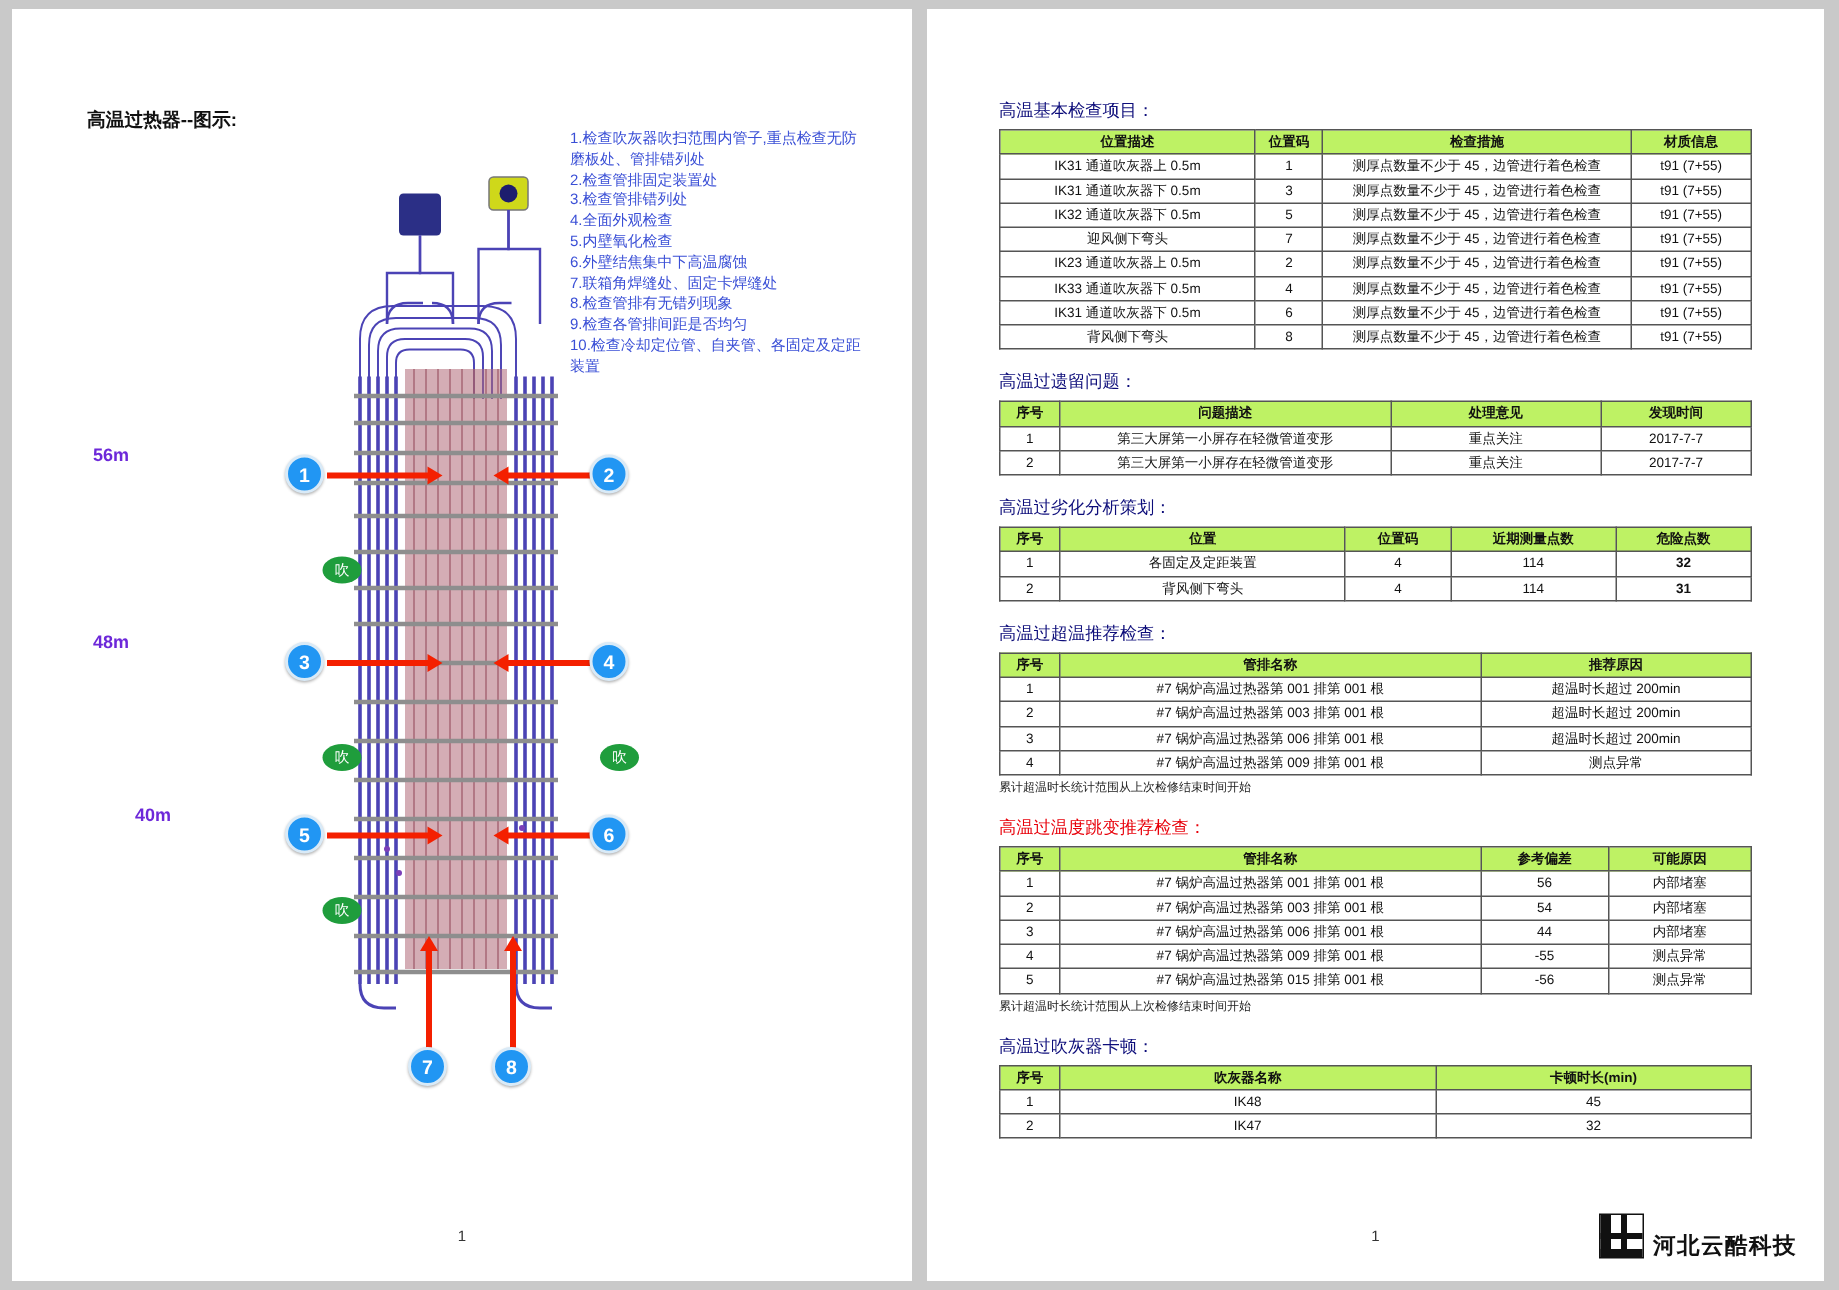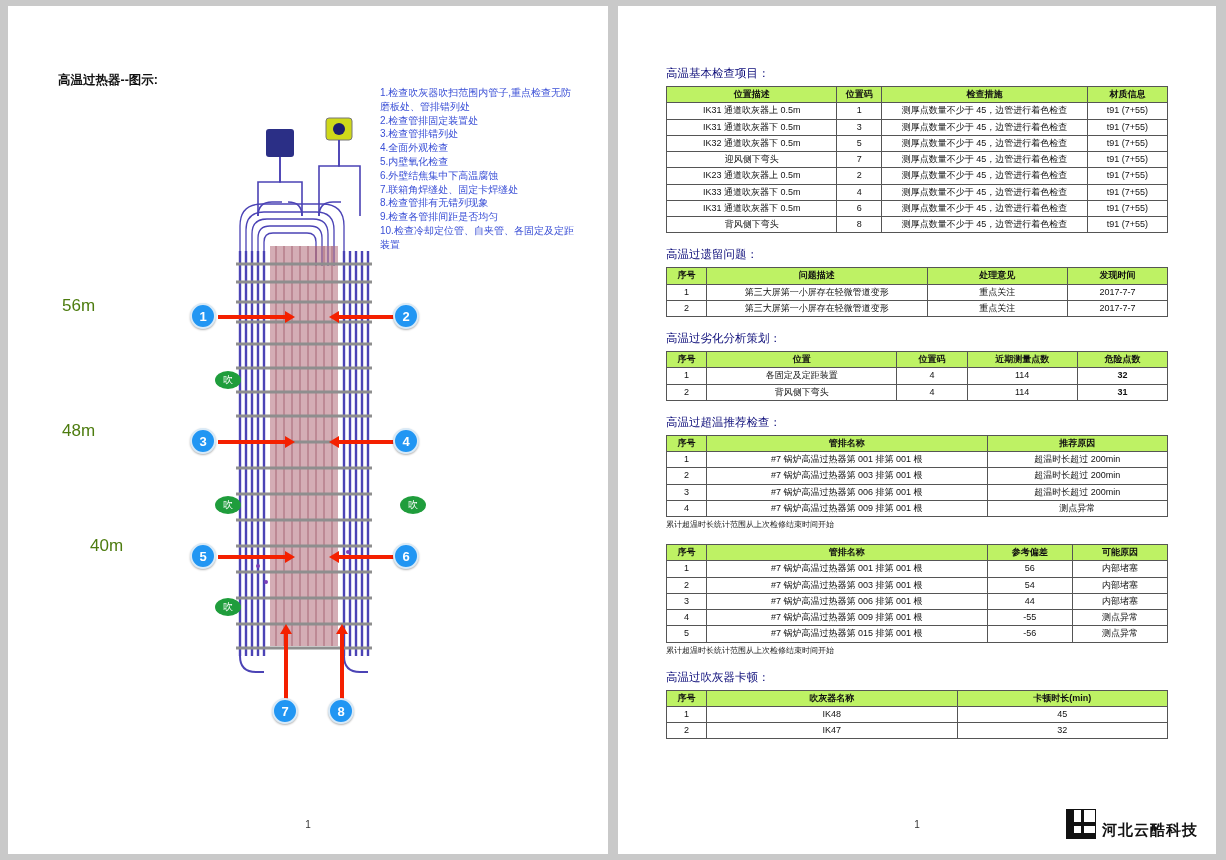--- a/index.html
+++ b/index.html
@@ -32,23 +32,24 @@
     width:200px;
     color:#3a4fd6;
     font-size:10px;
     line-height:1.38;
     white-space:pre-line;
     font-weight:500;
   }
 
   .alt-label {
     position:absolute;
-    font-size:17px;
-    color:#4d7c0f;
+    font-size:12px;
+    color:#6d28d9;
     font-family:"Liberation Sans", sans-serif;
+    font-weight:bold;
   }
   .alt-56 { left:54px; top:200px; }
   .alt-48 { left:54px; top:325px; }
   .alt-40 { left:54px; top:440px;margin-left:28px; }
 
   .marker {
     position:absolute;
     width:26px; height:26px; border-radius:50%;
     background:#2196f3;
     border:2px solid #d9eaf7;
@@ -415,20 +416,21 @@
               <td>4</td>
               <td>#7 锅炉高温过热器第 009 排第 001 根</td>
               <td>测点异常</td>
             </tr>
           </tbody>
         </table>
         <div class="note">累计超温时长统计范围从上次检修结束时间开始</div>
       </div>
 
       <div class="sec">
+        <div class="sec-title red">高温过温度跳变推荐检查：</div>
         <table class="t">
           <thead>
               <tr>
             <th style="width:8%">序号</th>
             <th style="width:56%">管排名称</th>
             <th style="width:17%">参考偏差</th>
             <th style="width:19%">可能原因</th>
           </tr>
             </thead>
           <tbody>

